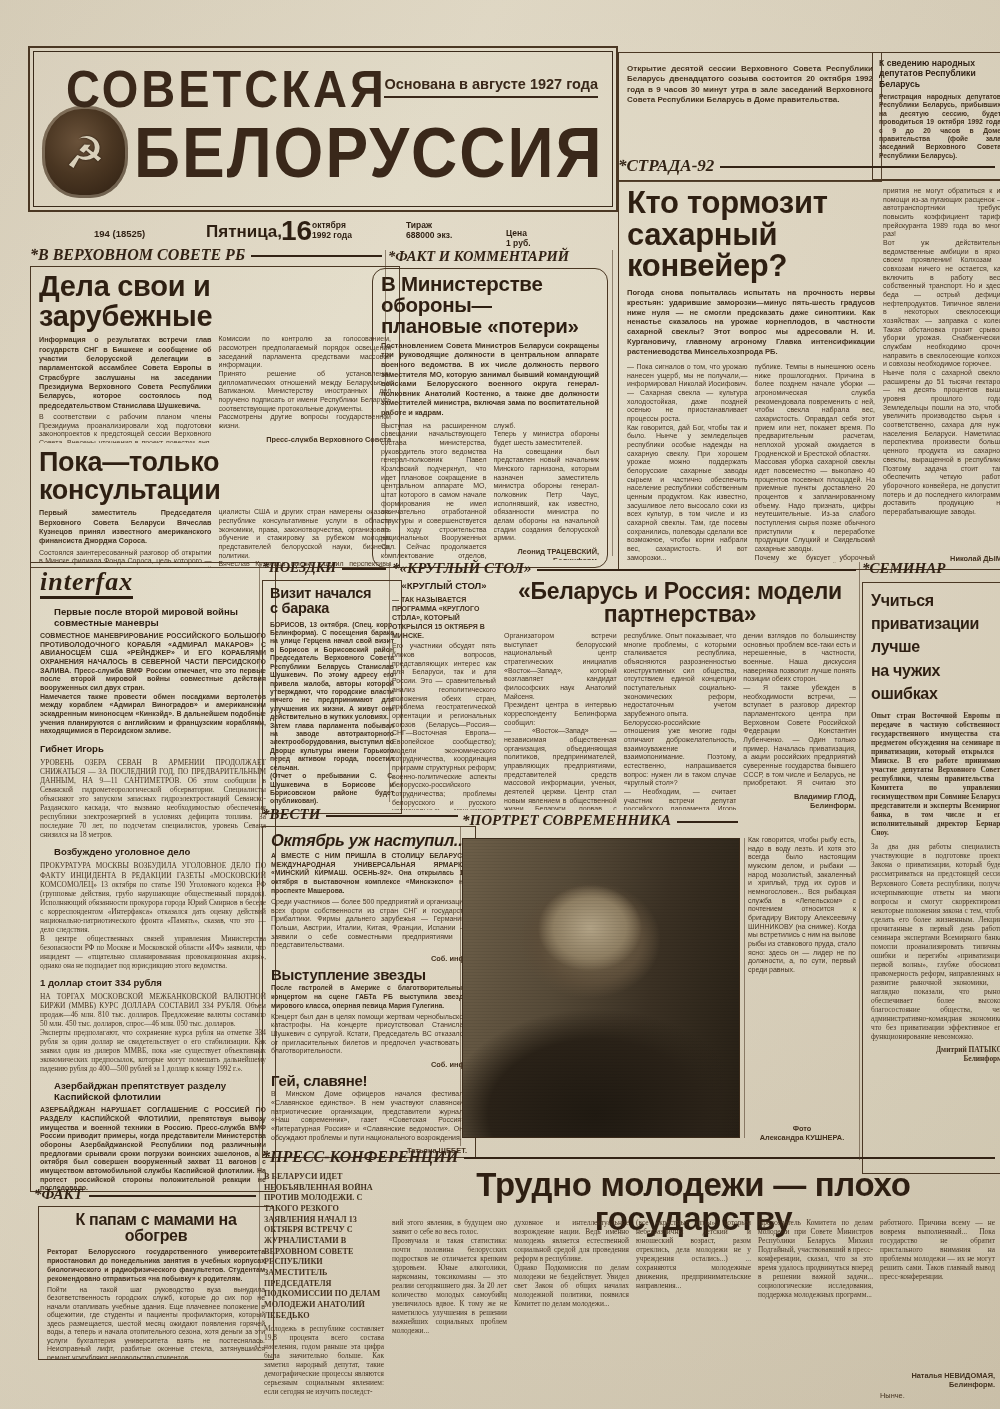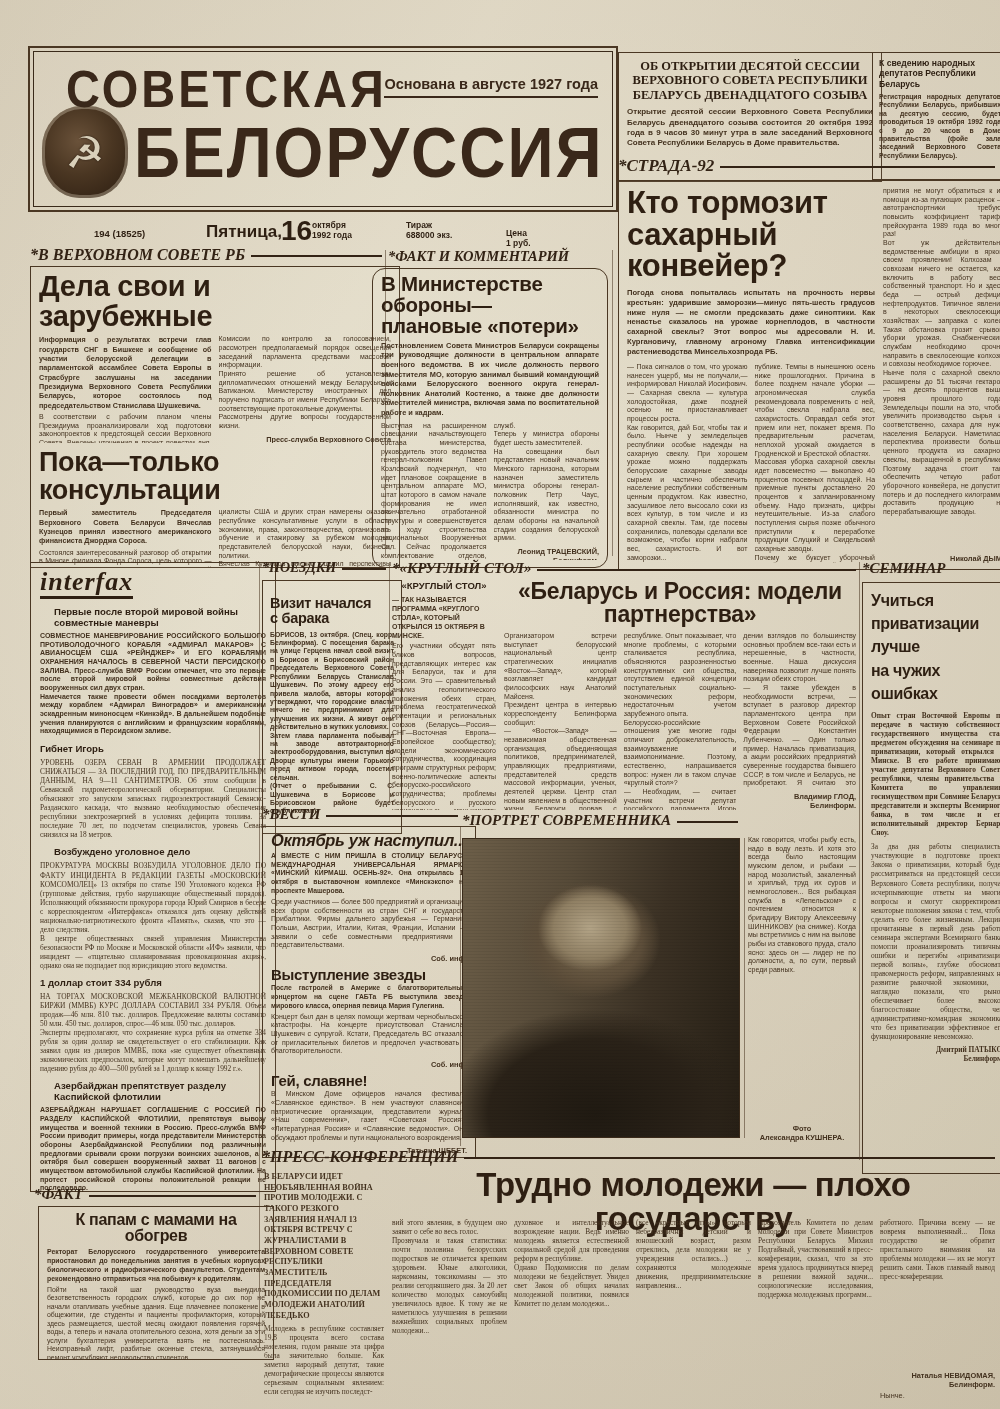--- a/index.html
+++ b/index.html
@@ -68,21 +68,20 @@
     <span class="abs issue-big" style="left:253px;top:4px;">16</span>
     <span class="abs issue-sm" style="left:284px;top:6px;">октября
 1992 года</span>
     <span class="abs issue-sm" style="left:378px;top:6px;">Тираж
 688000 экз.</span>
     <span class="abs issue-sm" style="left:478px;top:14px;">Цена
 1 руб.</span>
   </div>
 
   <div class="abs box" style="left:618px;top:52px;width:246px;height:116px;padding:6px 8px;">
-    <div style="font-family:'Liberation Serif',serif;font-weight:bold;font-size:12.5px;text-align:center;color:#2e1f12;line-height:1.15;">ОБ ОТКРЫТИИ ДЕСЯТОЙ СЕССИИ ВЕРХОВНОГО СОВЕТА РЕСПУБЛИКИ БЕЛАРУСЬ ДВЕНАДЦАТОГО СОЗЫВА</div>
     <div class="lead" style="margin-top:5px;font-size:8px;">Открытие десятой сессии Верховного Совета Республики Беларусь двенадцатого созыва состоится 20 октября 1992 года в 9 часов 30 минут утра в зале заседаний Верховного Совета Республики Беларусь в Доме правительства.</div>
   </div>
   <div class="abs box" style="left:872px;top:52px;width:122px;height:116px;padding:5px 6px;">
     <div style="font-weight:bold;font-size:8.6px;line-height:1.2;color:#2e1f12;">К сведению народных депутатов Республики Беларусь</div>
     <div class="bd" style="margin-top:4px;font-weight:bold;font-size:6.8px;">Регистрация народных депутатов Республики Беларусь, прибывших на десятую сессию, будет проводиться 19 октября 1992 года с 9 до 20 часов в Доме правительства (фойе зала заседаний Верховного Совета Республики Беларусь).</div>
   </div>
 
   <div class="abs kicker" style="left:618px;top:156px;width:377px;font-size:17px;">
     <span>*СТРАДА-92</span>
       <span class="rule"></span>
@@ -181,21 +180,21 @@
 Эксперты предполагают, что сохранение курса рубля на отметке 334 рубля за один доллар не свидетельствует о его стабилизации. Как заявил один из дилеров ММВБ, пока «не существует объективных экономических предпосылок, которые могут помешать дальнейшему падению рубля до 400—500 рублей за 1 доллар к концу 1992 г.».</div>
     <div class="ifx-head">Азербайджан препятствует разделу Каспийской флотилии</div>
     <div class="bd" style="font-weight:bold;">АЗЕРБАЙДЖАН НАРУШАЕТ СОГЛАШЕНИЕ С РОССИЕЙ ПО РАЗДЕЛУ КАСПИЙСКОЙ ФЛОТИЛИИ, препятствуя вывозу имущества и военной техники в Россию. Пресс-служба ВМФ России приводит примеры, когда представители Министерства обороны Азербайджанской Республики под различными предлогами срывали сроки погрузки воинских эшелонов, а 7 октября был совершен вооруженный захват 11 вагонов с имуществом автомобильной службы Каспийской флотилии. На протест российской стороны положительной реакции не последовало.
 Противоправные действия, по утверждению пресс-службы ВМФ РФ, имеют место и в отношении отправки личного имущества военнослужащих.</div>
   </div>
 
   <div class="abs kicker" style="left:262px;top:560px;width:124px;font-size:14px;">
     <span>*ПОЕЗДКИ</span>
       <span class="rule"></span>
   </div>
-  <div class="abs box" style="left:262px;top:580px;width:124px;height:222px;padding:15px 7px;">
+  <div class="abs box" style="left:262px;top:580px;width:124px;height:222px;padding:5px 7px;">
     <div class="hd" style="font-size:14.5px;white-space:pre-line;">Визит начался
 с барака</div>
     <div class="bd" style="margin-top:5px;font-weight:bold;font-size:6.8px;">БОРИСОВ, 13 октября. (Спец. корр. Белинформа). С посещения барака на улице Герцена начал свой визит в Борисов и Борисовский район Председатель Верховного Совета Республики Беларусь Станислав Шушкевич. По этому адресу его привела жалоба, авторы которой утверждают, что городские власти ничего не предпринимают для улучшения их жизни. А живут они действительно в жутких условиях.
 Затем глава парламента побывал на заводе автотракторного электрооборудования, выступил во Дворце культуры имени Горького перед активом города, посетил сельчан.
 (Отчет о пребывании С. С. Шушкевича в Борисове и Борисовском районе будет опубликован).</div>
   </div>
 
   <div class="abs kicker" style="left:262px;top:806px;width:196px;font-size:15px;">
     <span>*ВЕСТИ</span>
       <span class="rule"></span>

